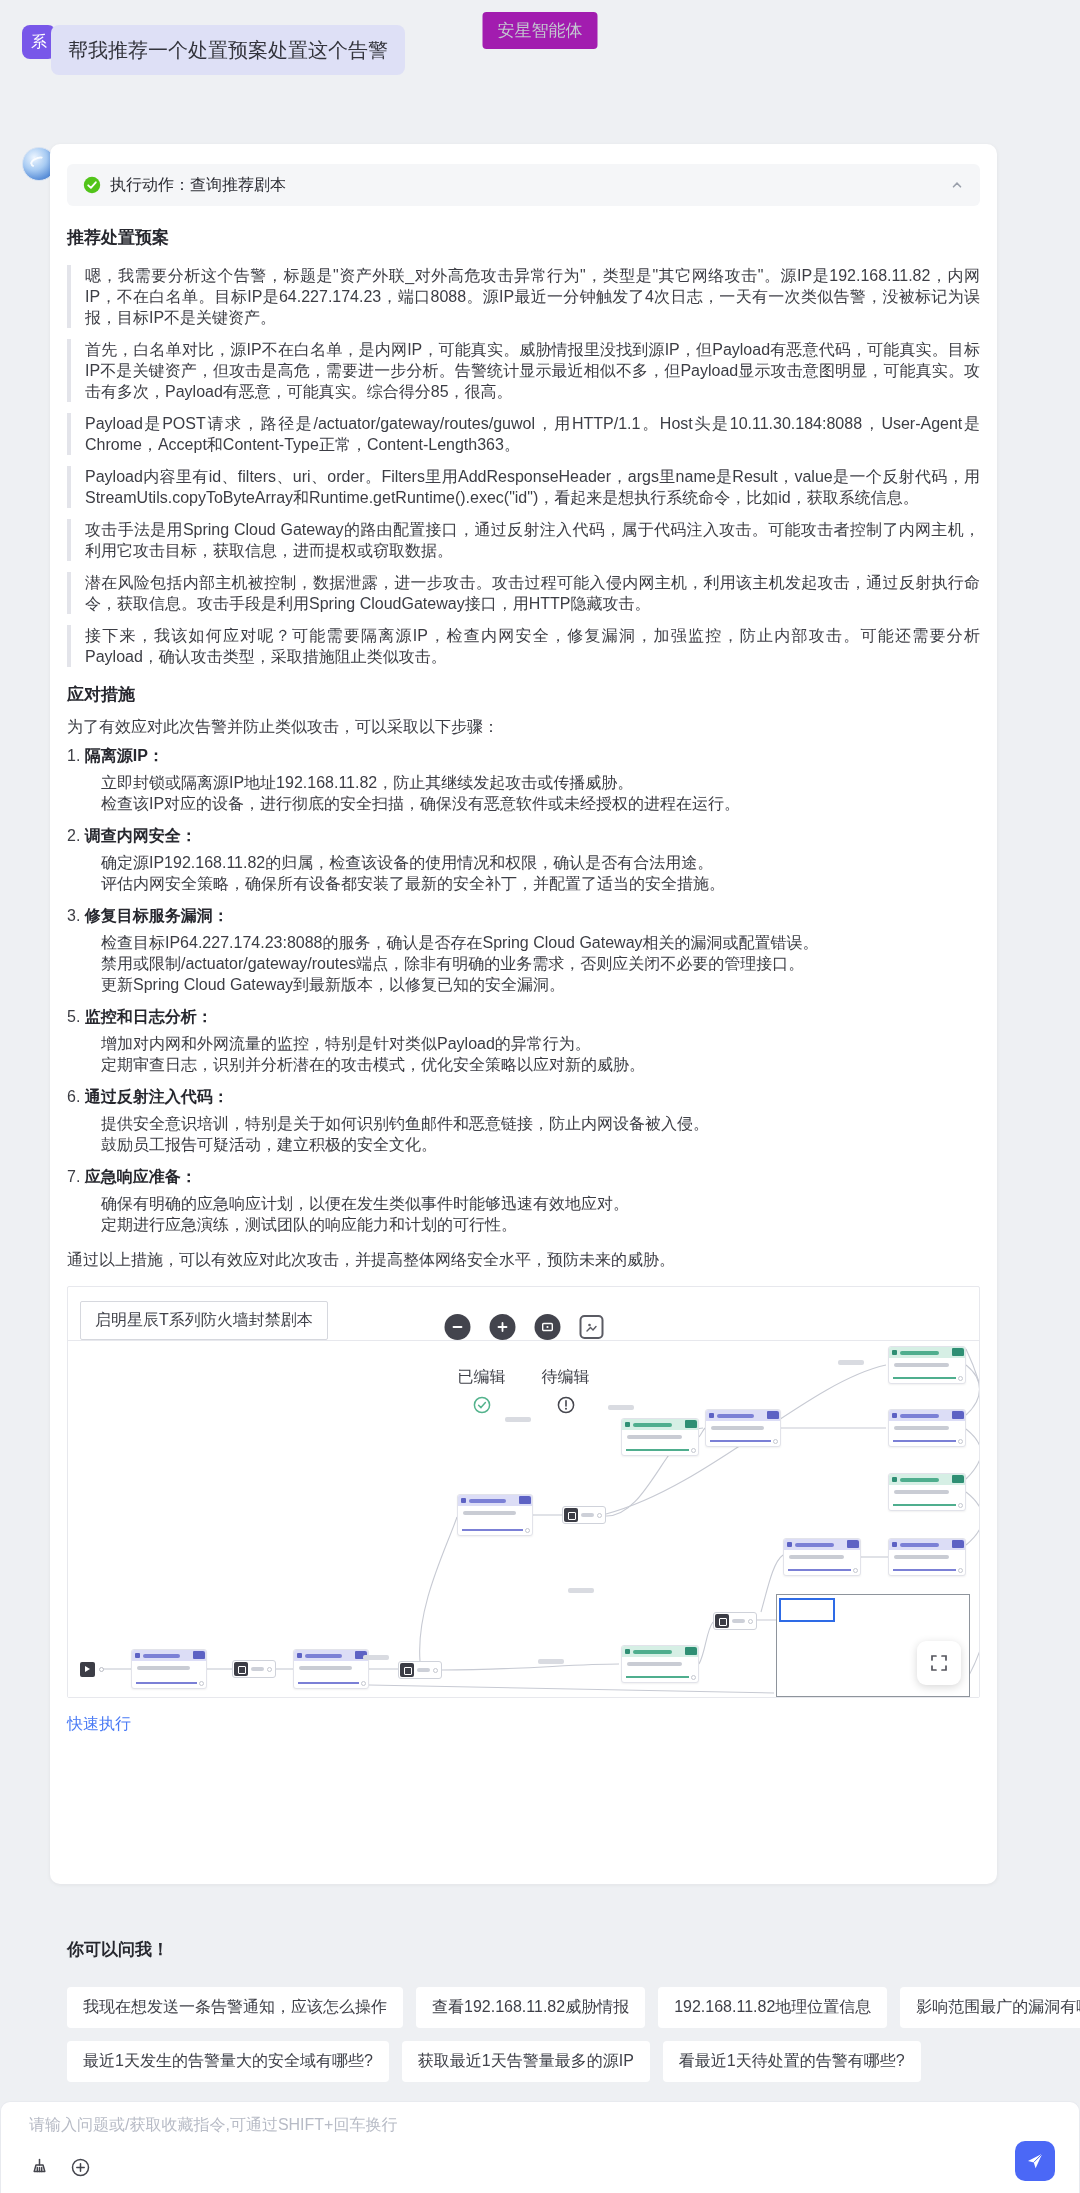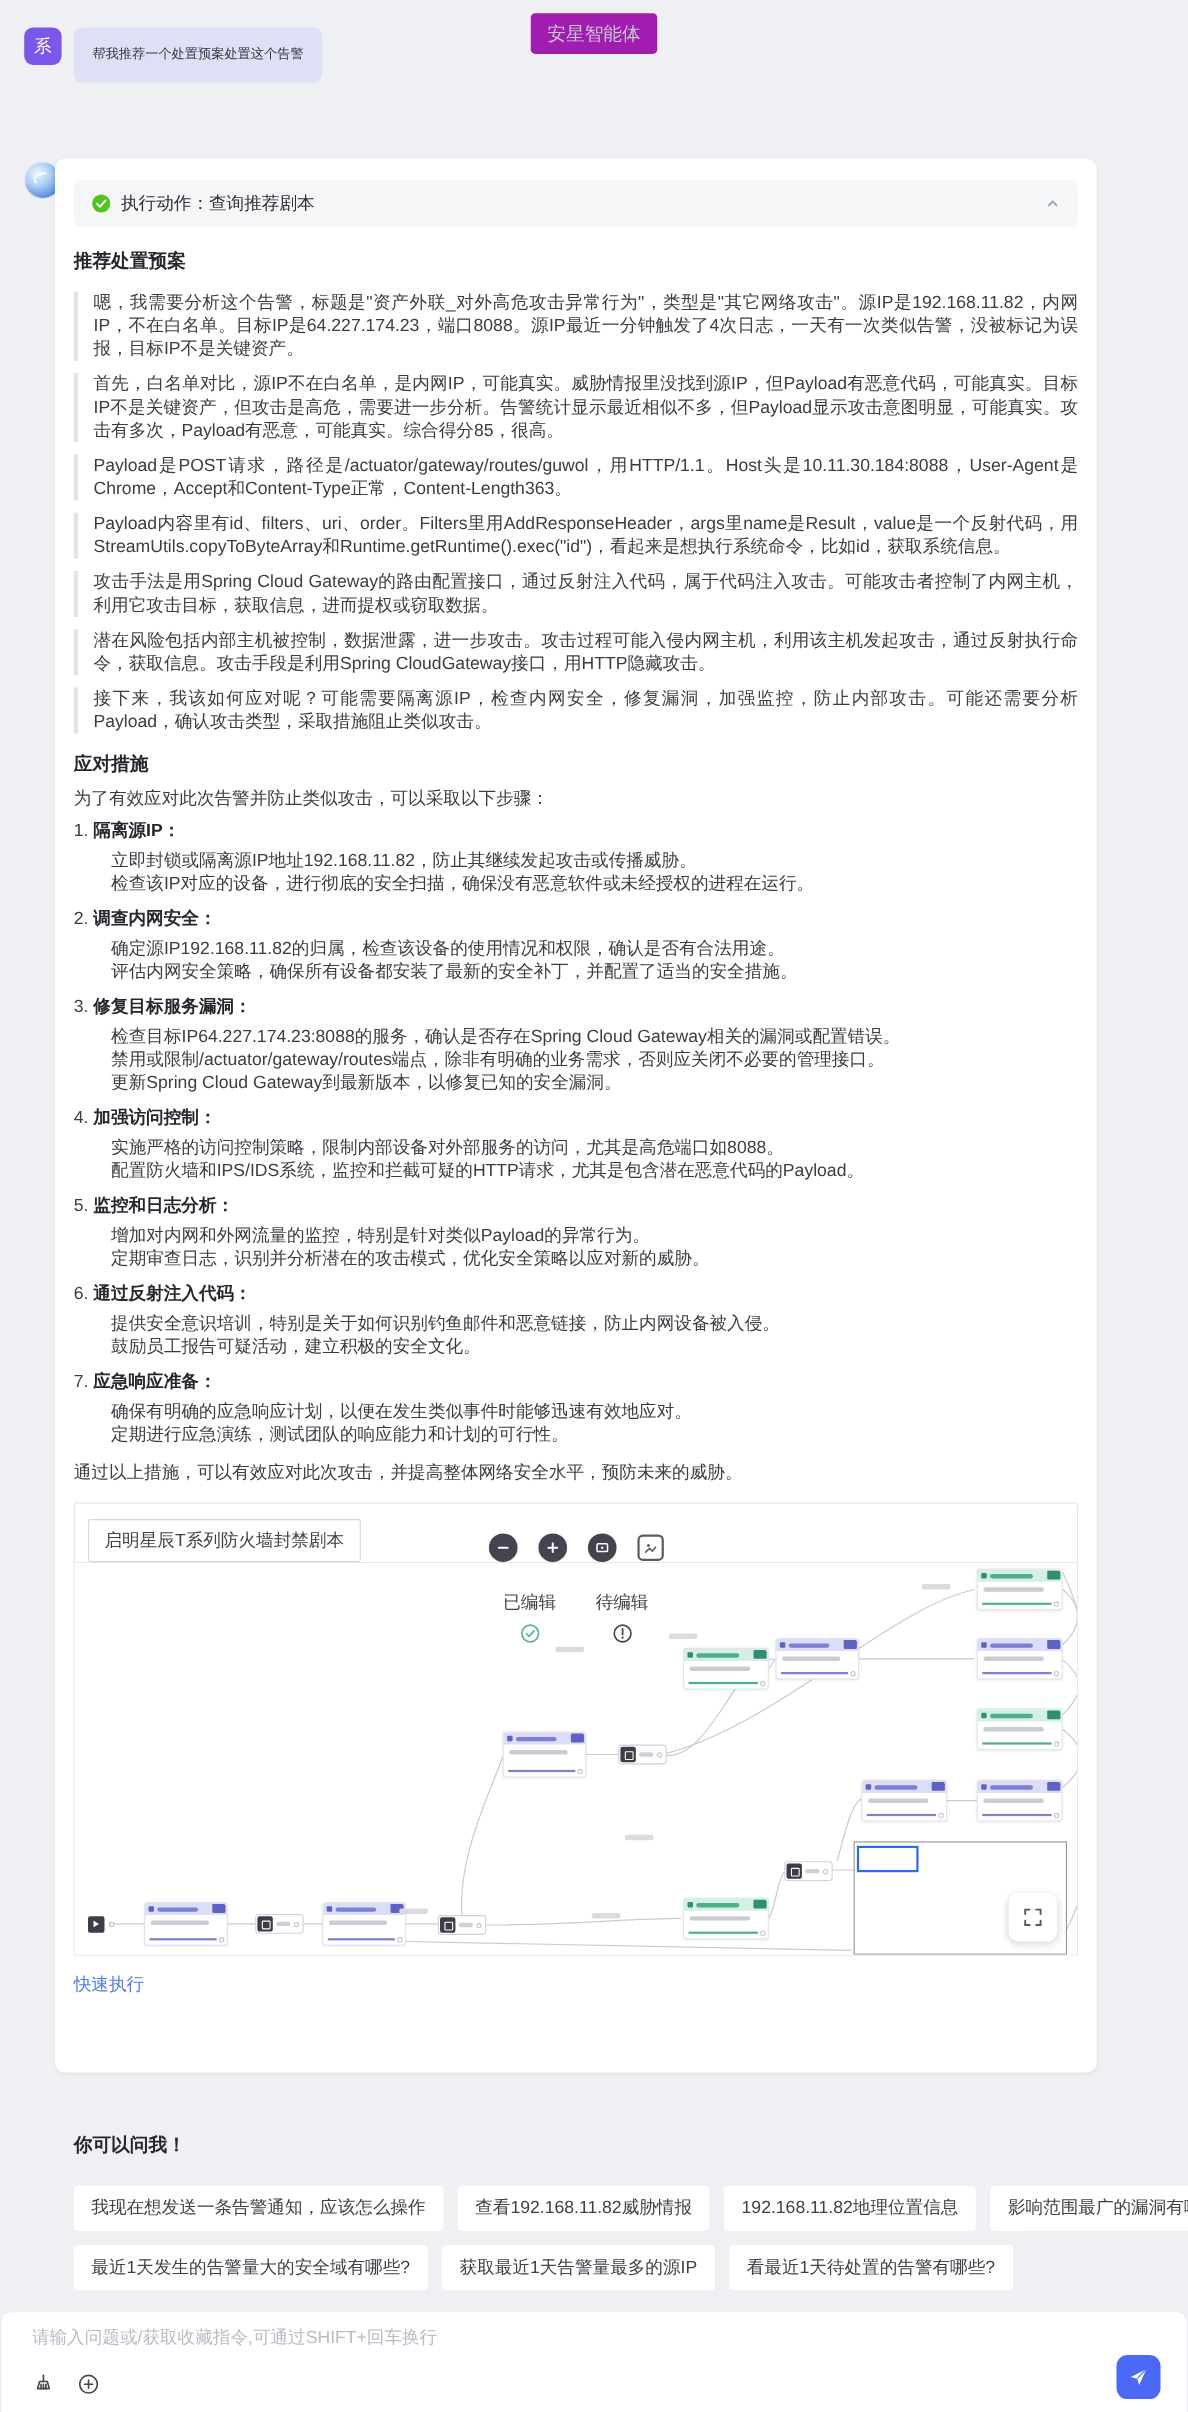--- a/index.html
+++ b/index.html
@@ -4,22 +4,22 @@
 <style>
   * { margin:0; padding:0; box-sizing:border-box; }
   html,body { width:1080px; height:2193px; }
   body { position:relative; background:#eef0f3; font-family:"Liberation Sans","DejaVu Sans",sans-serif; color:#3c3d44; overflow:hidden; }
 
   .watermark { position:absolute; top:12px; left:50%; transform:translateX(-50%);
     background:#a21caf; color:#c3c7d0; font-size:17px; padding:7px 15px; border-radius:4px; }
 
   .user-avatar { position:absolute; left:22px; top:25px; width:34px; height:34px; border-radius:8px;
     background:#7857e9; color:#fff; font-size:16px; display:flex; align-items:center; justify-content:center; }
-  .user-bubble { position:absolute; left:67px; top:25px; max-width:420px; background:#dee0f6;
-    border-radius:8px; padding:14px 17px; font-size:12px; color:#33343c; line-height:22px;font-family:Liberation Mono, monospace; }
+  .user-bubble { position:absolute; left:51px; top:25px; max-width:420px; background:#dee0f6;
+    border-radius:8px; padding:14px 17px; font-size:20px; color:#33343c; line-height:22px; }
 
   .ai-avatar { position:absolute; left:22px; top:147px; width:34px; height:34px; border-radius:50%;
     background:radial-gradient(circle at 35% 30%, #eef6ff 0%, #a9ccf3 40%, #5e92da 72%, #3a69ba 100%);
     border:1px solid #d6e2f2; }
   .ai-avatar i { position:absolute; left:7px; top:9px; width:16px; height:10px; border-radius:50%;
     border:2px solid rgba(255,255,255,.85); border-bottom-color:transparent; border-right-color:transparent; transform:rotate(-20deg); }
 
   .card { position:absolute; left:50px; top:144px; width:947px; min-height:1740px;
     background:#fff; border-radius:10px; box-shadow:0 1px 4px rgba(30,34,40,.06); padding:20px 17px 20px; }
 
@@ -150,27 +150,20 @@
           <div>确定源IP192.168.11.82的归属，检查该设备的使用情况和权限，确认是否有合法用途。</div>
           <div>评估内网安全策略，确保所有设备都安装了最新的安全补丁，并配置了适当的安全措施。</div>
         </div>
       </div>
       <div class="step">
         <div class="step-title"><span>3. </span><b>修复目标服务漏洞：</b></div>
         <div class="step-lines">
           <div>检查目标IP64.227.174.23:8088的服务，确认是否存在Spring Cloud Gateway相关的漏洞或配置错误。</div>
           <div>禁用或限制/actuator/gateway/routes端点，除非有明确的业务需求，否则应关闭不必要的管理接口。</div>
           <div>更新Spring Cloud Gateway到最新版本，以修复已知的安全漏洞。</div>
-        </div>
-      </div>
-      <div class="step">
-        <div class="step-title"><span>4. </span><b>加强访问控制：</b></div>
-        <div class="step-lines">
-          <div>实施严格的访问控制策略，限制内部设备对外部服务的访问，尤其是高危端口如8088。</div>
-          <div>配置防火墙和IPS/IDS系统，监控和拦截可疑的HTTP请求，尤其是包含潜在恶意代码的Payload。</div>
         </div>
       </div>
       <div class="step">
         <div class="step-title"><span>5. </span><b>监控和日志分析：</b></div>
         <div class="step-lines">
           <div>增加对内网和外网流量的监控，特别是针对类似Payload的异常行为。</div>
           <div>定期审查日志，识别并分析潜在的攻击模式，优化安全策略以应对新的威胁。</div>
         </div>
       </div>
       <div class="step">

